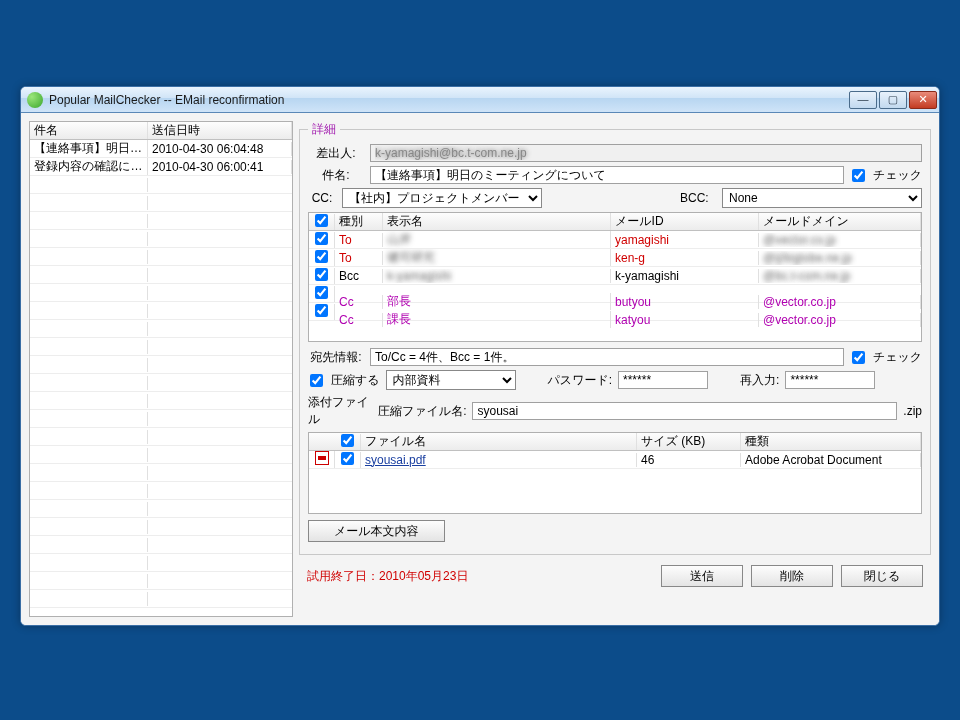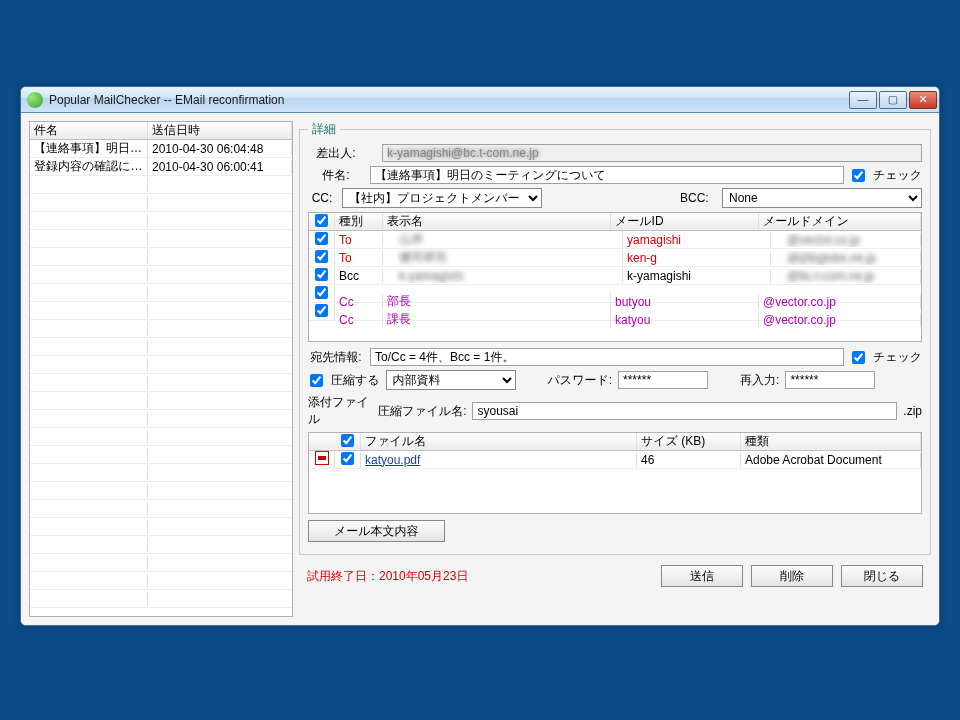--- a/index.html
+++ b/index.html
@@ -92,21 +92,21 @@
   
   .right-pane {
     flex: 1;
     display: flex; flex-direction: column;
     gap: 4px;
   }
   fieldset {
     border: 1px solid #c8c8c8;
     padding: 6px 8px 8px 8px;
   }
-  legend { padding: 0 4px; color: #0f766e; }
+  legend { padding: 0 4px; color: #a21caf; }
 
   .form-row { display: flex; align-items: center; gap: 6px; margin-bottom: 4px; }
   .form-row label.lbl { width: 56px; text-align: center; }
   .text-input {
     height: 18px;
     border: 1px solid #a0a0a0;
     padding: 0 4px;
     background: #fff;
     font: inherit;
   }
@@ -145,21 +145,21 @@
     padding: 0 4px;
     overflow: hidden; white-space: nowrap;
   }
   .rc-chk { width: 26px; text-align:center; }
   .rc-kind { width: 48px; }
   .rc-name { width: 228px; }
   .rc-id   { width: 148px; }
   .rc-dom  { flex: 1; }
   .kind-to { color: #d00000; }
   .kind-cc { color: #b000b0; margin-top: 16px; }
-  .blur    { color: transparent; text-shadow: 0 0 5px rgba(80,80,80,0.9); margin-left: 12px; }
+  .blur    { color: transparent; text-shadow: 0 0 5px rgba(80,80,80,0.9); }
 
   
   .attach-table {
     border: 1px solid #b0b0b0;
     background: #fff;
     height: 82px;
     display:flex; flex-direction:column;
     overflow:hidden;
   }
   .attach-head, .attach-row {
@@ -441,21 +441,21 @@
             <div class="ac-icon"></div>
             <div class="ac-chk"><input type="checkbox" checked="" style=""></div>
             <div class="ac-name">ファイル名</div>
             <div class="ac-size">サイズ (KB)</div>
             <div class="ac-type">種類</div>
           </div>
           <div id="attach-rows" style="flex:1">
               <div class="attach-row">
                 <div class="ac-icon"><span class="pdf-icon"></span></div>
                 <div class="ac-chk"><input type="checkbox" checked="" style=""></div>
-                <div class="ac-name"><span class="link">katyou.pdf</span></div>
+                <div class="ac-name"><span class="link">syousai.pdf</span></div>
                 <div class="ac-size">46</div>
                 <div class="ac-type">Adobe Acrobat Document</div>
               </div>
             </div>
         </div>
 
         <div class="form-row" style="margin-top:6px">
           <button class="button small">メール本文内容</button>
         </div>
       </fieldset>

